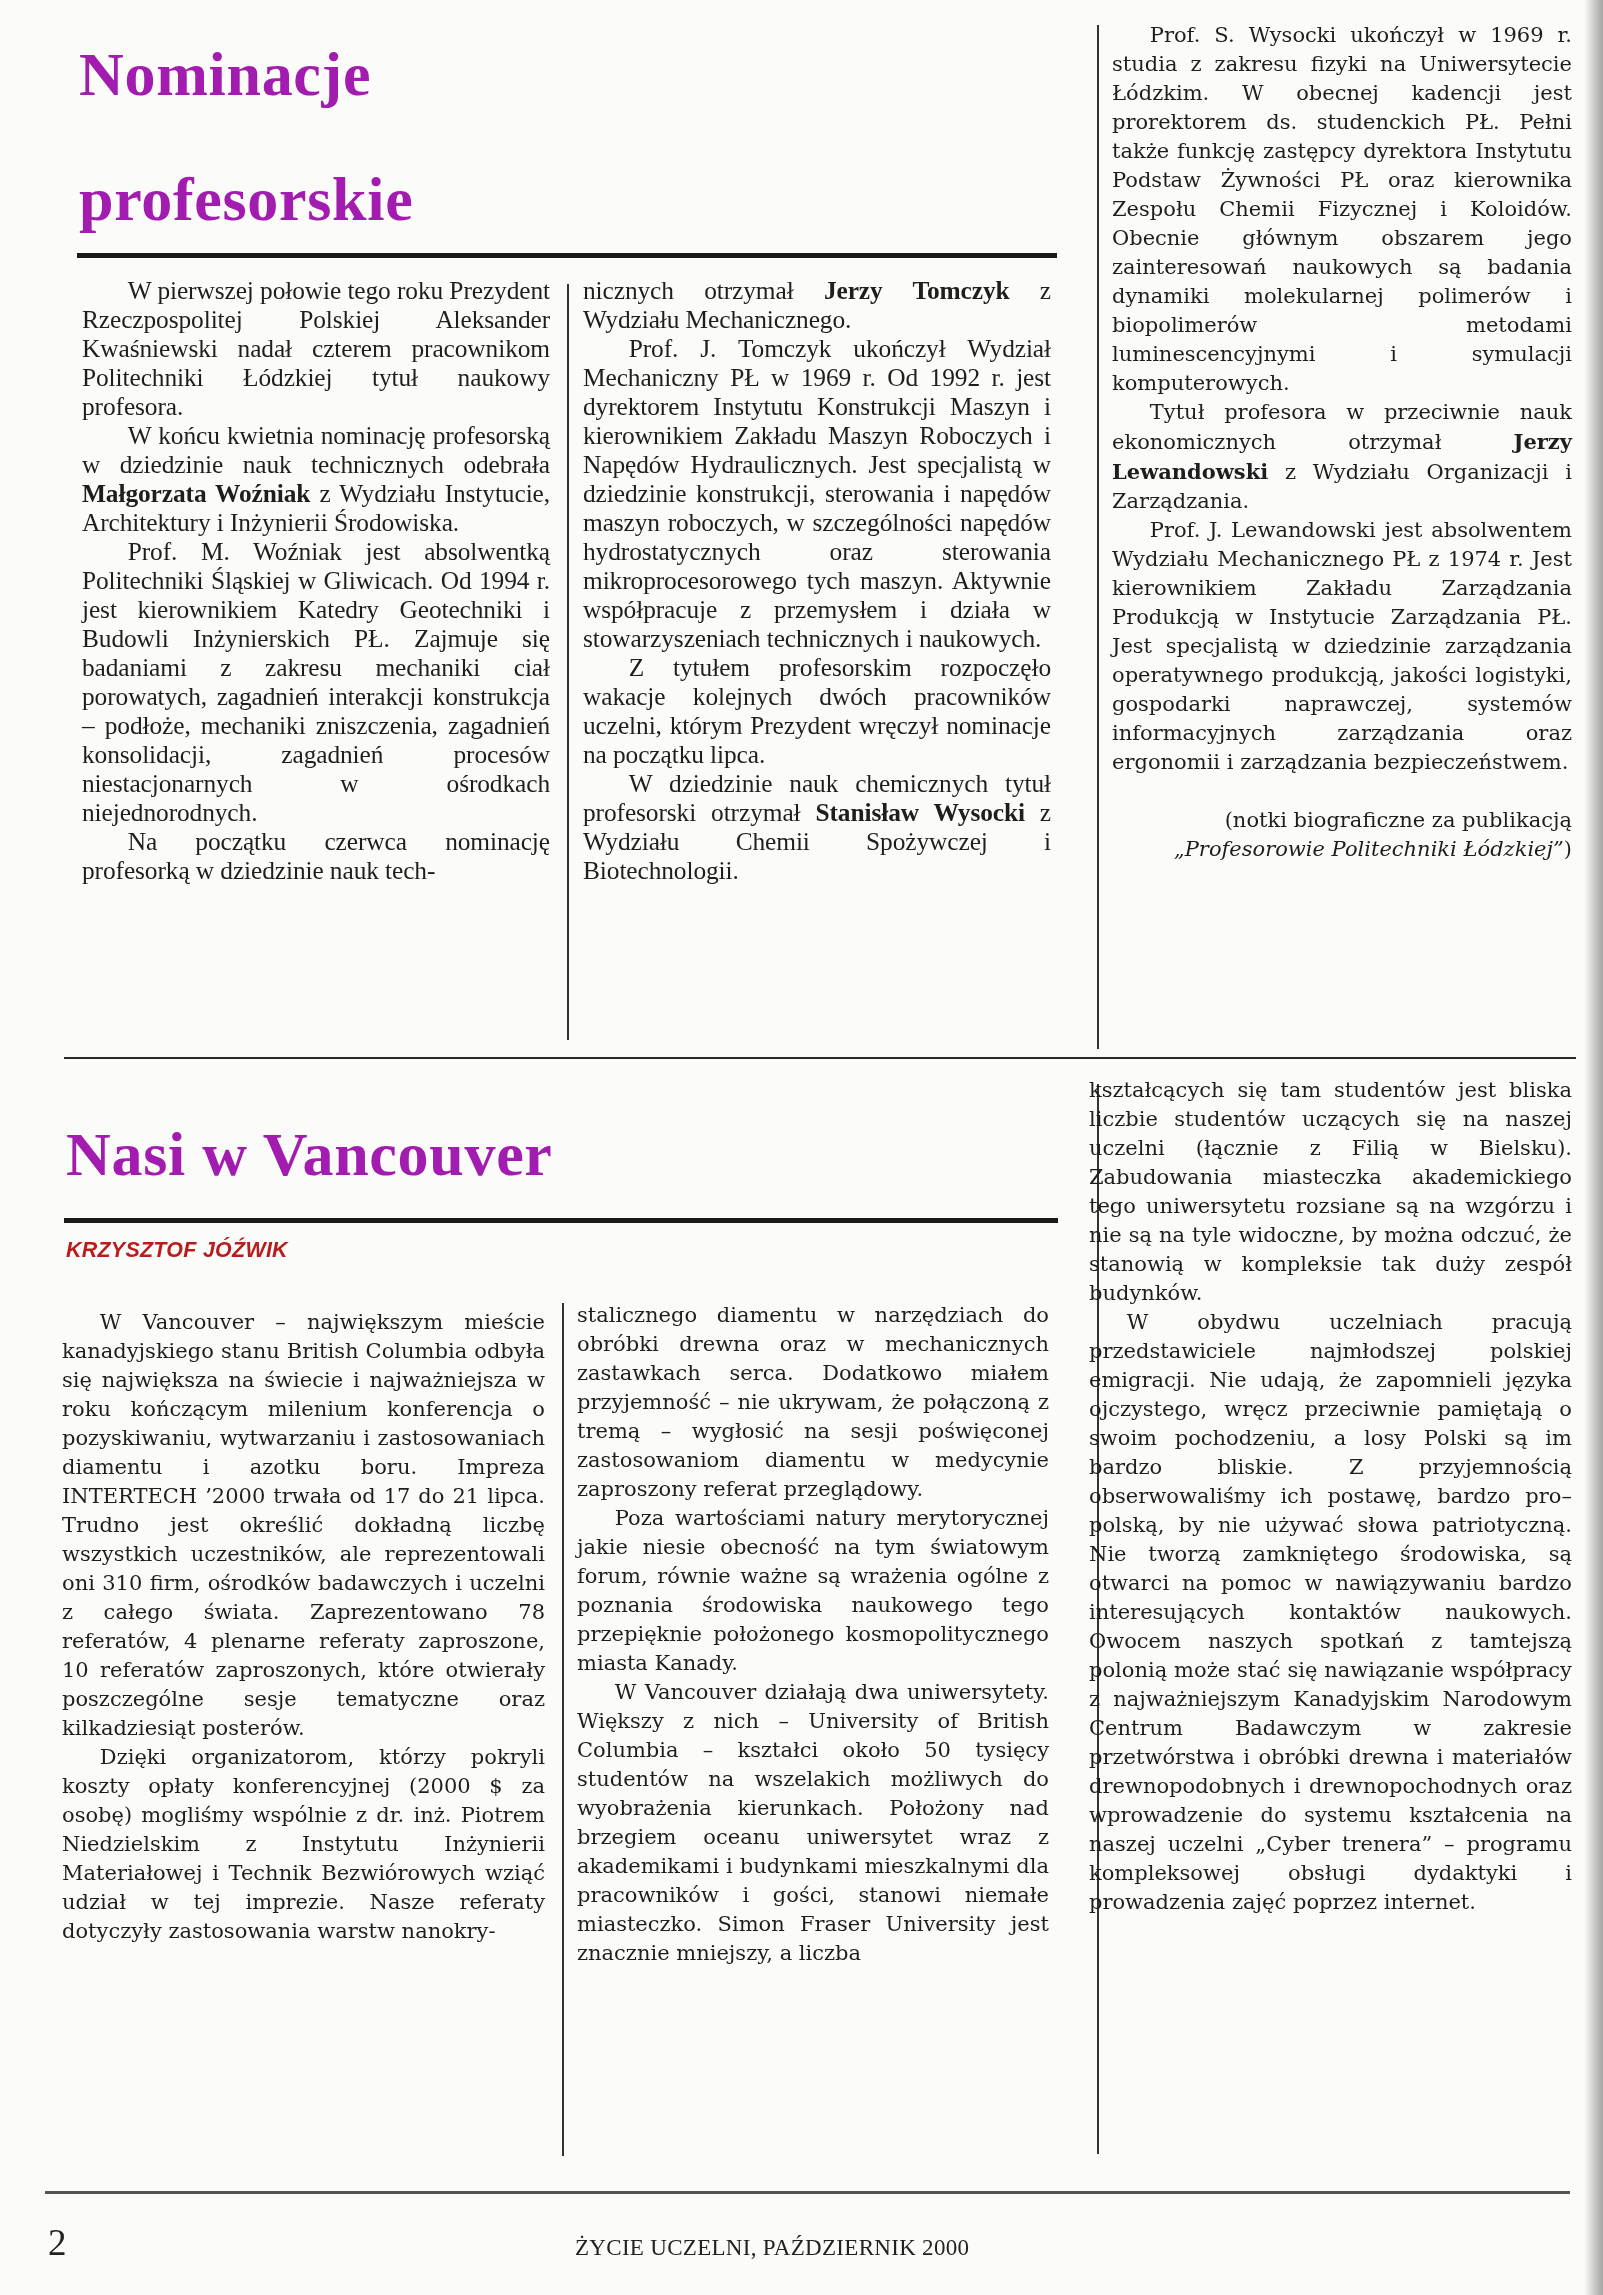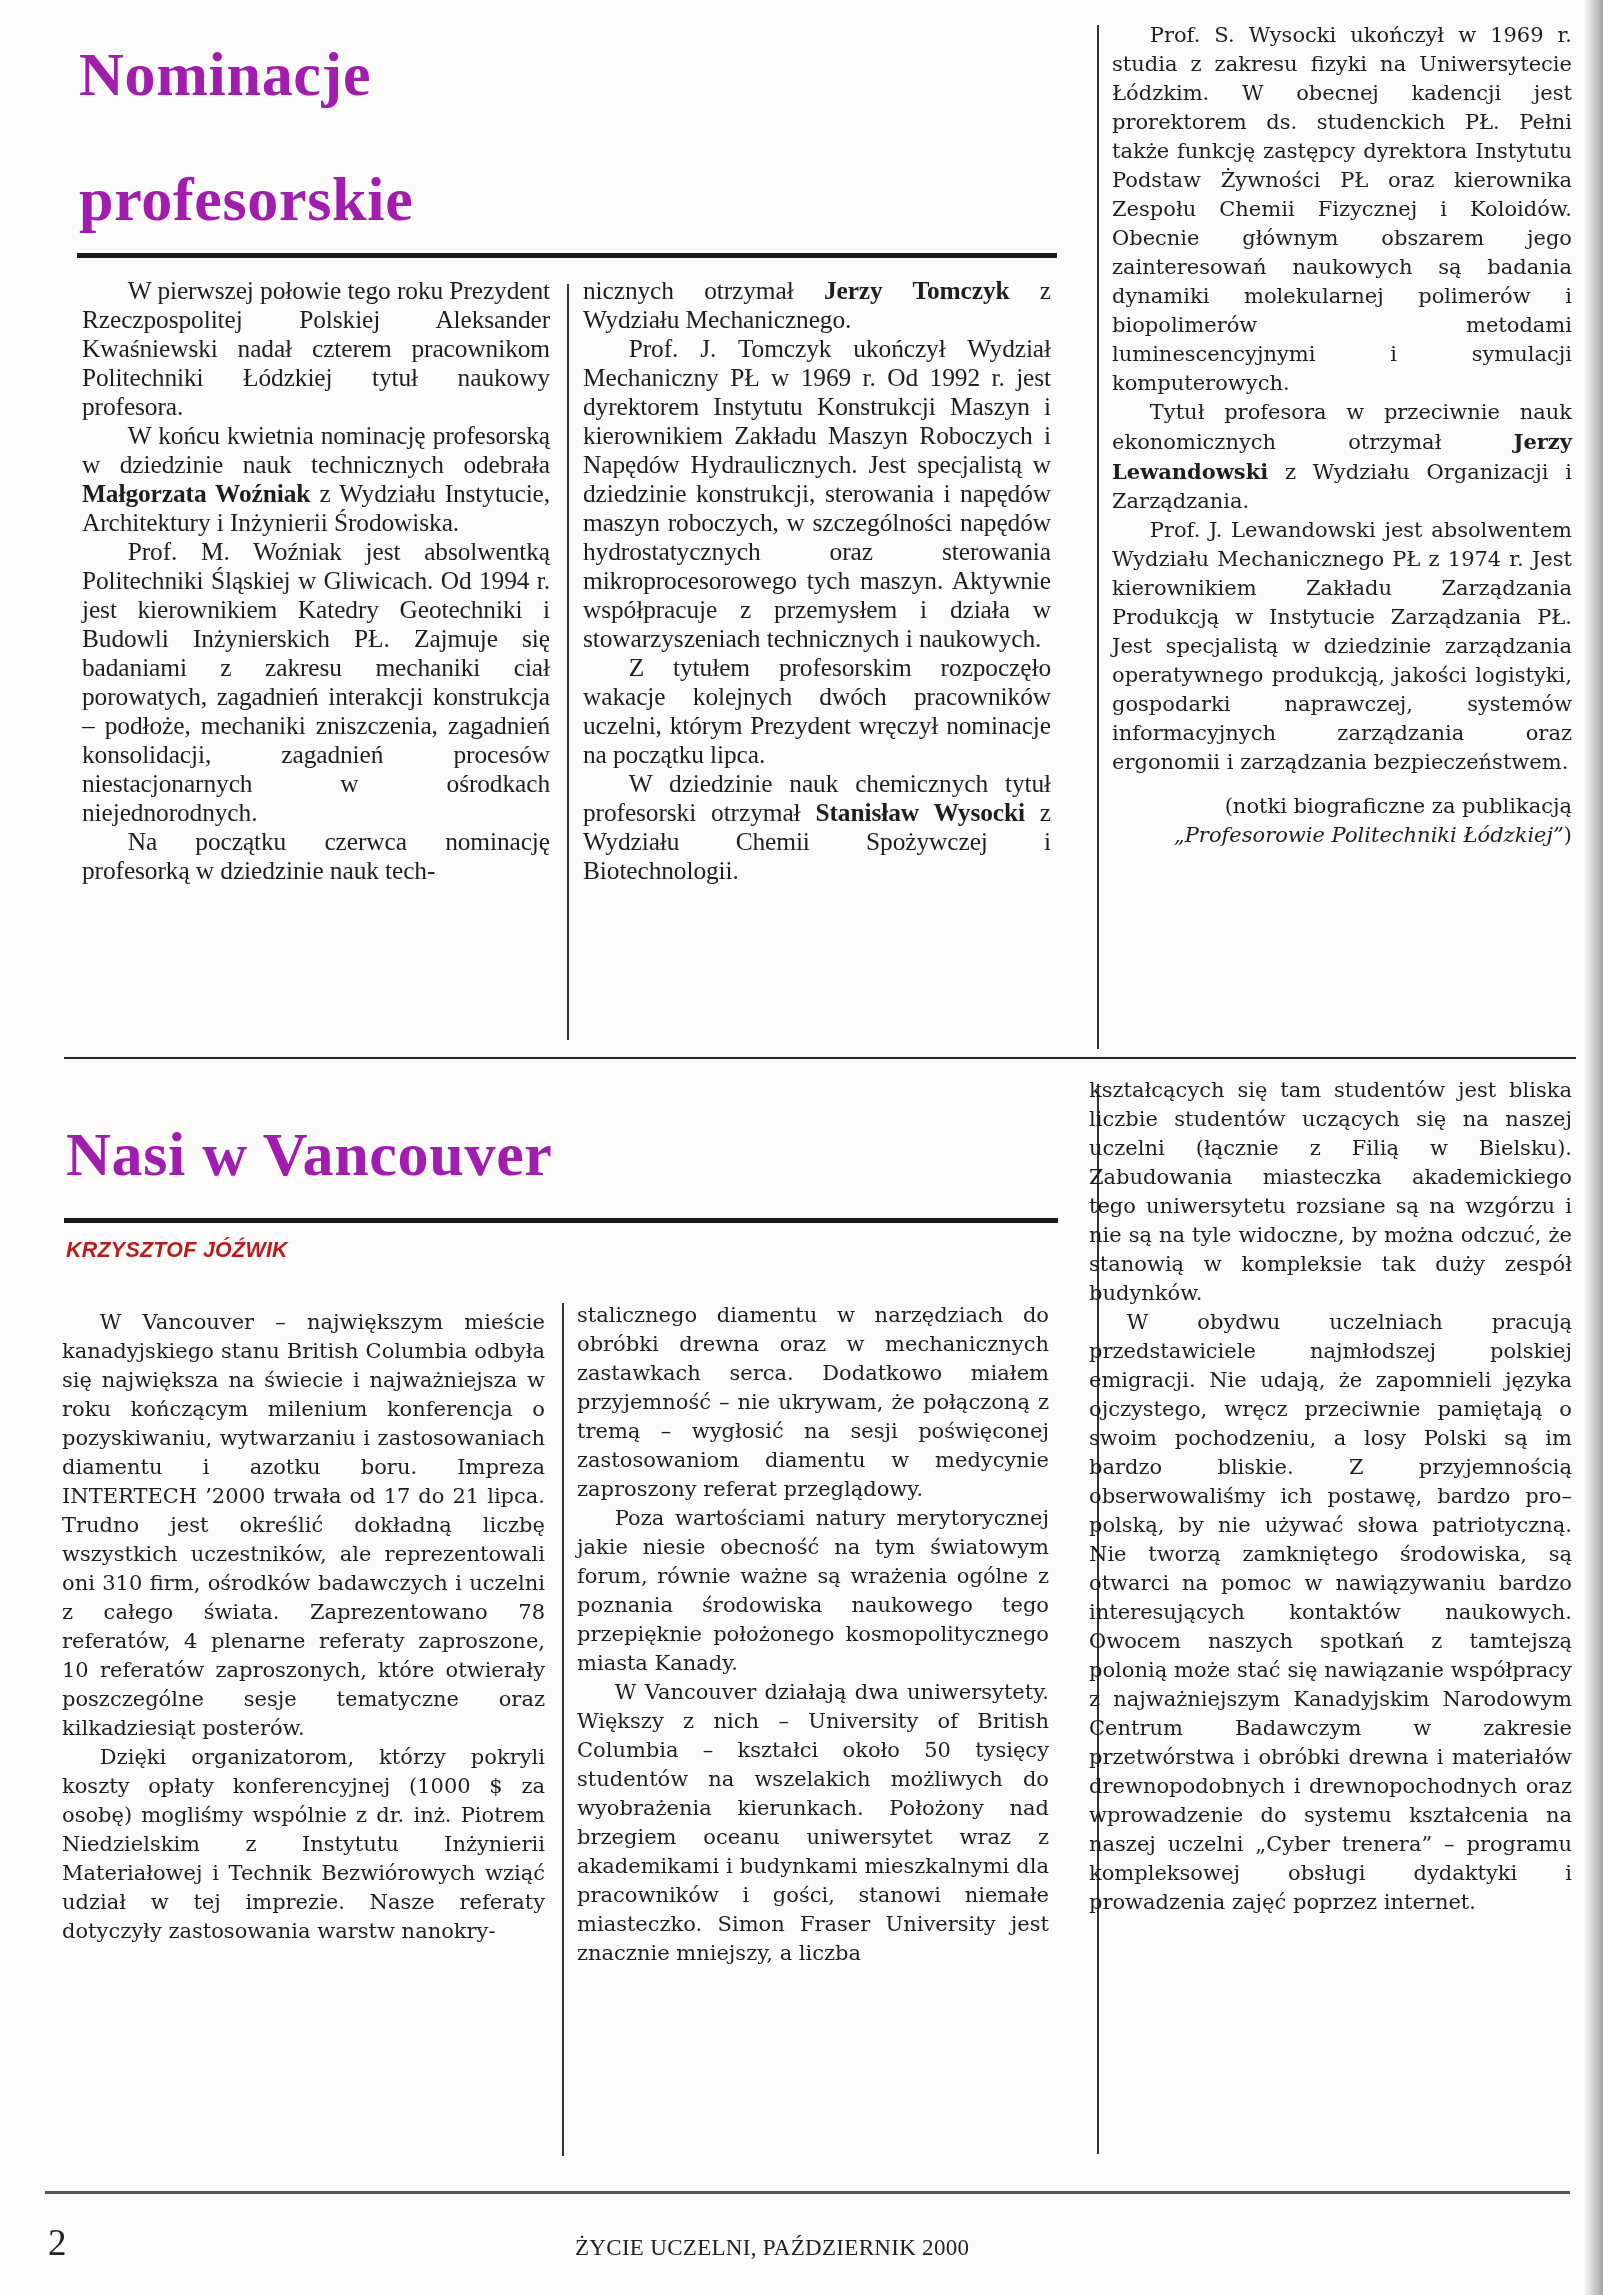--- a/index.html
+++ b/index.html
@@ -16,21 +16,21 @@
   .rule-thick { position: absolute; height: 5.4px; background: #1a1a1a; }
   .rule-thin  { position: absolute; height: 2px; background: #2a2a2a; }
   .vrule { position: absolute; width: 2px; background: #333; }
   .col {
     position: absolute; font-size: 21px; line-height: 29px;
     text-align: justify; hyphens: manual; color: #1e1e1e;
   }
   .col.narrow { font-family: "Liberation Serif", serif; font-size: 25.4px; letter-spacing: -0.1px; }
   .col p { margin: 0; text-indent: 1.8em; }
   .col p.noindent { text-indent: 0; }
-  .col p.gap { margin-top: 15px; }
+  .col p.gap { margin-top: 29px; }
   .col b { font-weight: bold; }
   .col i { font-style: italic; }
   .author {
     font-family: "Liberation Sans", sans-serif; font-style: italic; font-weight: bold;
     font-size: 21.4px; letter-spacing: 0.3px; color: #b91c1c;
   }
   .footer { font-family: "Liberation Serif", serif; color: #222; }
   .page-num { font-size: 37px; }
   .footer-title { font-size: 23px; letter-spacing: 0.3px; }
   .edge-shadow { position:absolute; right:0; top:0; width:19px; height:2295px;
@@ -74,21 +74,21 @@
 <div class="abs title" style="left:66px; top:1104px;">Nasi w Vancouver</div>
 <div class="rule-thick" style="left:64px; top:1218px; width:994px;"></div>
 <div class="abs author" style="left:66px; top:1238px;">KRZYSZTOF JÓŹWIK</div>
 
 <div class="vrule" style="left:1097px; top:1084px; height:1070px;"></div>
 <div class="vrule" style="left:562px; top:1303px; height:853px;"></div>
 <div class="vrule" style="left:1092px; top:1097px; height:13.4px; opacity:0;"></div>
 
 <div class="col" style="left:62px; top:1308px; width:483px;">
   <p>W Vancouver – największym mieście kanadyjskiego stanu British Columbia odbyła się największa na świecie i najważniejsza w roku kończącym milenium konferencja o pozyskiwaniu, wytwarzaniu i zastosowaniach diamentu i azotku boru. Impreza INTERTECH ’2000 trwała od 17 do 21 lipca. Trudno jest określić dokładną liczbę wszystkich uczestników, ale reprezentowali oni 310 firm, ośrodków badawczych i uczelni z całego świata. Zaprezentowano 78 referatów, 4 plenarne referaty zaproszone, 10 referatów zaproszonych, które otwierały poszczególne sesje tematyczne oraz kilkadziesiąt posterów.</p>
-  <p>Dzięki organizatorom, którzy pokryli koszty opłaty konferencyjnej (1000 $ za osobę) mogliśmy wspólnie z dr. inż. Piotrem Niedzielskim z Instytutu Inżynierii Materiałowej i Technik Bezwiórowych wziąć udział w tej imprezie. Nasze referaty dotyczyły zastosowania warstw nanokry-</p>
+  <p>Dzięki organizatorom, którzy pokryli koszty opłaty konferencyjnej (2000 $ za osobę) mogliśmy wspólnie z dr. inż. Piotrem Niedzielskim z Instytutu Inżynierii Materiałowej i Technik Bezwiórowych wziąć udział w tej imprezie. Nasze referaty dotyczyły zastosowania warstw nanokry-</p>
 </div>
 
 <div class="col" style="left:577px; top:1301px; width:472px;">
   <p class="noindent">stalicznego diamentu w narzędziach do obróbki drewna oraz w mechanicznych zastawkach serca. Dodatkowo miałem przyjemność – nie ukrywam, że połączoną z tremą – wygłosić na sesji poświęconej zastosowaniom diamentu w medycynie zaproszony referat przeglądowy.</p>
   <p>Poza wartościami natury merytorycznej jakie niesie obecność na tym światowym forum, równie ważne są wrażenia ogólne z poznania środowiska naukowego tego przepięknie położonego kosmopolitycznego miasta Kanady.</p>
   <p>W Vancouver działają dwa uniwersytety. Większy z nich – University of British Columbia – kształci około 50 tysięcy studentów na wszelakich możliwych do wyobrażenia kierunkach. Położony nad brzegiem oceanu uniwersytet wraz z akademikami i budynkami mieszkalnymi dla pracowników i gości, stanowi niemałe miasteczko. Simon Fraser University jest znacznie mniejszy, a liczba</p>
 </div>
 
 <div class="col" style="left:1089px; top:1076px; width:483px;">
   <p class="noindent">kształcących się tam studentów jest bliska liczbie studentów uczących się na naszej uczelni (łącznie z Filią w Bielsku). Zabudowania miasteczka akademickiego tego uniwersytetu rozsiane są na wzgórzu i nie są na tyle widoczne, by można odczuć, że stanowią w kompleksie tak duży zespół budynków.</p>

